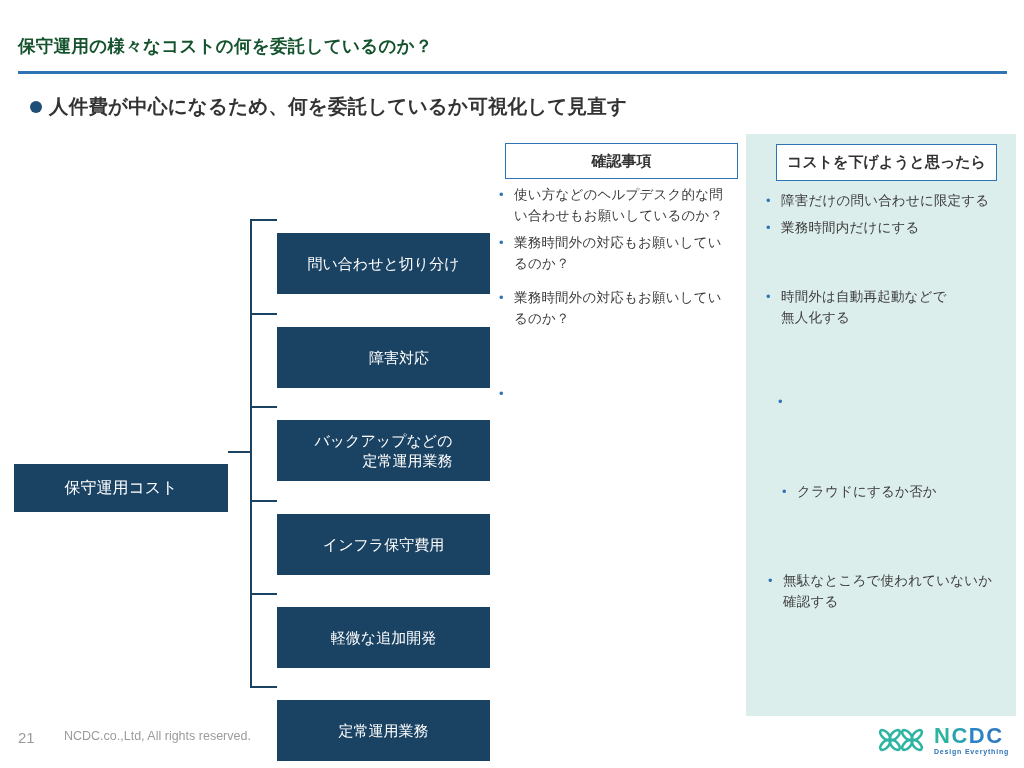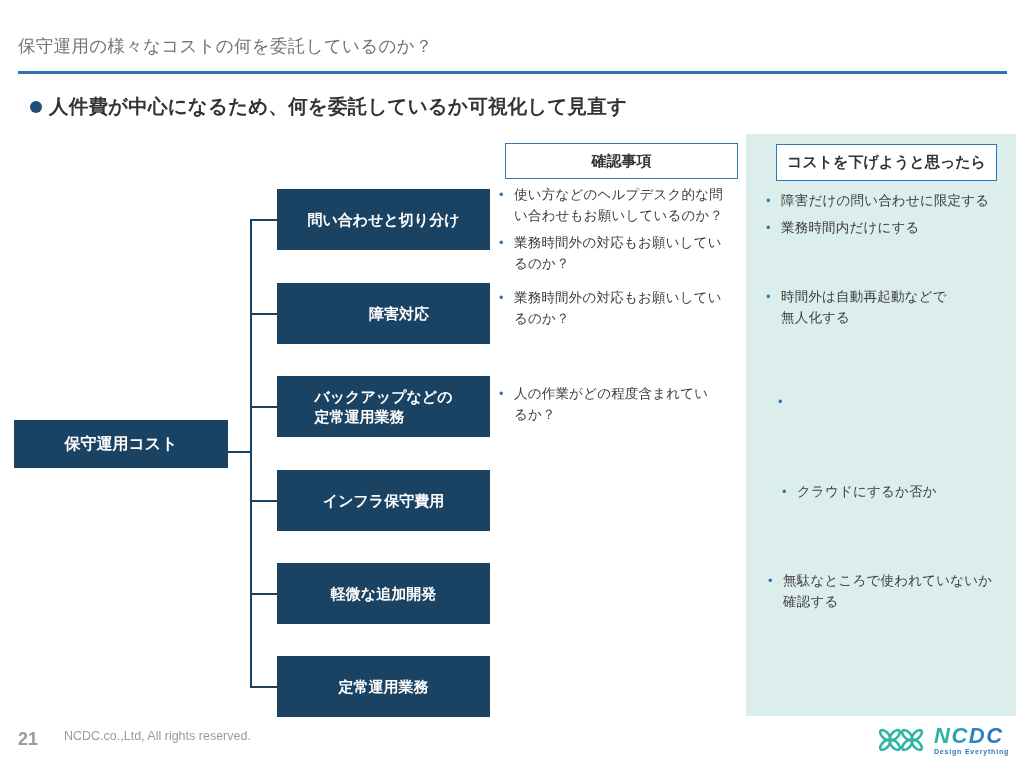--- a/index.html
+++ b/index.html
@@ -9,34 +9,34 @@
     --underline:#2e74b5;
     --body:#3d3d3d;
     --gray:#9b9b9b;
     --teal:#2db4a3;
   }
   *{margin:0;padding:0;box-sizing:border-box;}
   html,body{background:#fff;}
   body{font-family:"Liberation Sans",sans-serif;}
   .slide{position:relative;width:1024px;height:768px;background:#fff;overflow:hidden;}
 
-  .title{position:absolute;left:18px;top:34px;width:980px;font-size:17.5px;font-weight:normal;color:#737373;letter-spacing:.3px;}
+  .title{position:absolute;left:18px;top:34px;width:980px;font-size:17.5px;font-weight:bold;color:#14532d;letter-spacing:.3px;}
   .title-rule{position:absolute;left:18px;top:71px;width:989px;height:2.5px;background:var(--underline);}
 
   .subtitle-row{position:absolute;left:30px;top:93px;display:flex;align-items:center;}
   .subtitle-dot{width:12px;height:12px;border-radius:50%;background:#1f4e79;margin-right:7px;flex:0 0 auto;font-size:0;color:transparent;overflow:hidden;}
   .subtitle{font-size:19.5px;font-weight:600;color:#333;letter-spacing:.2px;}
 
   .panel{position:absolute;left:746px;top:134px;width:270px;height:582px;background:var(--panel);}
 
   .hbox{position:absolute;background:#fff;border:1.4px solid var(--accent);display:flex;align-items:center;justify-content:center;font-size:15px;font-weight:bold;color:#333;}
   .hbox.check{left:505px;top:143px;width:233px;height:36px;}
   .hbox.reduce{left:776px;top:144px;width:221px;height:37px;}
 
-  .nbox{position:absolute;background:var(--navy);color:#fff;display:flex;align-items:center;justify-content:center;text-align:left;font-weight:bold;white-space:pre-line;line-height:1.3;}
+  .nbox{position:absolute;background:var(--navy);color:#fff;display:flex;align-items:center;justify-content:center;text-align:right;font-weight:normal;white-space:pre-line;line-height:1.3;margin-top:44px;}
   .root-box{left:14px;top:420px;width:214px;height:48px;font-size:16px;}
   .branch{left:277px;width:213px;height:61px;font-size:15px;}
   .b1{top:189px;} .b2{top:283px;padding-left:31px;} .b3{top:376px;} .b4{top:470px;} .b5{top:563px;} .b6{top:656px;}
 
   .conn{position:absolute;background:var(--navy);}
   .vline{left:250px;top:219px;width:2px;height:469px;}
   .stub{height:2px;}
   .root-stub{left:228px;top:451px;width:24px;}
   .s1{left:250px;top:219px;width:27px;}
   .s2{left:250px;top:313px;width:27px;}
@@ -52,27 +52,27 @@
   .rg1{left:764px;top:190px;width:252px;}
   .rg2{left:764px;top:286px;width:252px;}
   .rg3{left:776px;top:391px;width:240px;}
   .rg4{left:780px;top:481px;width:236px;}
   .rg5{left:766px;top:570px;width:250px;}
 
   .li{display:flex;align-items:flex-start;}
   .li .b{color:var(--accent);font-size:13px;line-height:21px;width:17px;flex:0 0 auto;text-align:left;padding-left:2px;}
   .li .t{font-size:13.5px;line-height:21px;color:var(--body);white-space:pre-line;letter-spacing:.2px;}
 
-  .footer-page{position:absolute;left:18px;top:729px;font-size:18px;color:var(--gray);font-weight:bold;}
+  .footer-page{position:absolute;left:18px;top:729px;font-size:15px;color:var(--gray);}
   .footer-copy{position:absolute;left:64px;top:729px;font-size:12.5px;color:var(--gray);}
 
   .logo{position:absolute;left:876px;top:720px;display:flex;align-items:center;}
   .logo-icon{width:54px;height:40px;flex:0 0 auto;}
   .logo-text{display:flex;flex-direction:column;align-items:flex-start;margin-left:4px;}
-  .logo-letters{font-size:22px;font-weight:bold;letter-spacing:1.5px;line-height:22px;font-style:italic;}
+  .logo-letters{font-size:22px;font-weight:bold;letter-spacing:1.5px;line-height:22px;}
   .logo-letters .l0{color:#2cb49e;}
   .logo-letters .l1{color:#2aa2b2;}
   .logo-letters .l2{color:#2b84c6;}
   .logo-letters .l3{color:#2f7ac0;}
   .logo-tagline{font-size:7px;font-weight:bold;color:var(--accent);letter-spacing:.8px;margin-top:1px;}
 </style>
 </head>
 <body>
 
 <div class="slide">
@@ -127,22 +127,20 @@
   <div class="grp cg2">
     <div class="li">
       <span class="b">•</span>
       <span class="t">業務時間外の対応もお願いしてい
 るのか？</span>
     </div>
   </div>
   <div class="grp cg3">
     <div class="li">
       <span class="b">•</span>
-      <span class="t">人の作業がどの程度含まれてい
-るか？</span>
     </div>
   </div>
 
   <div class="grp rg1">
     <div class="li">
       <span class="b">•</span>
       <span class="t">障害だけの問い合わせに限定する</span>
     </div>
     <div class="li">
       <span class="b">•</span>

